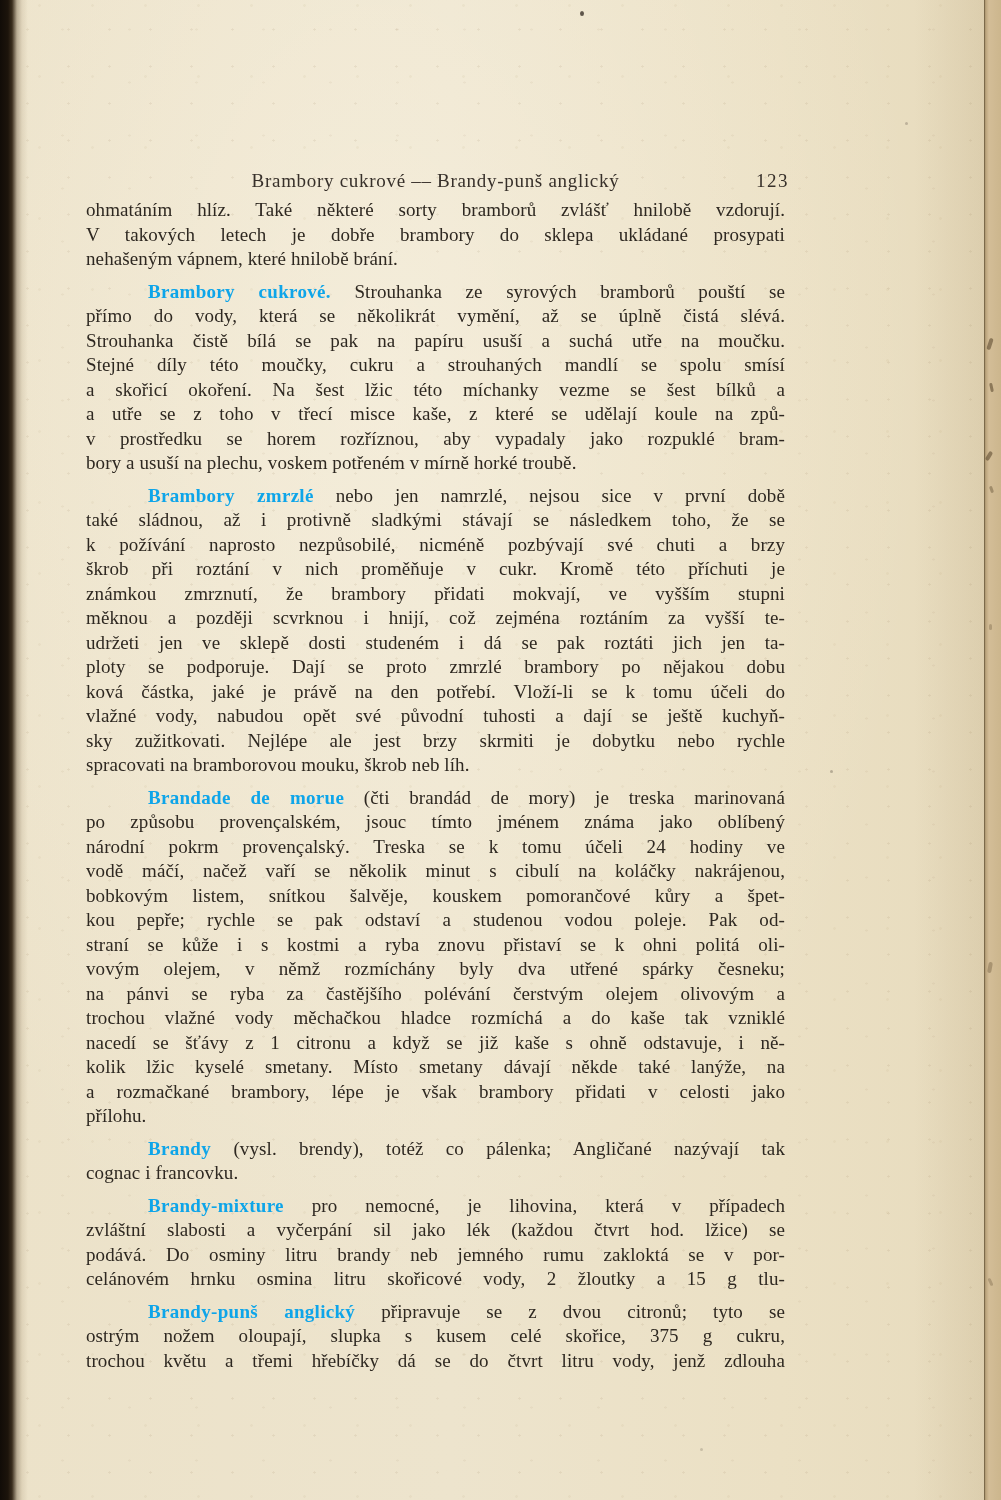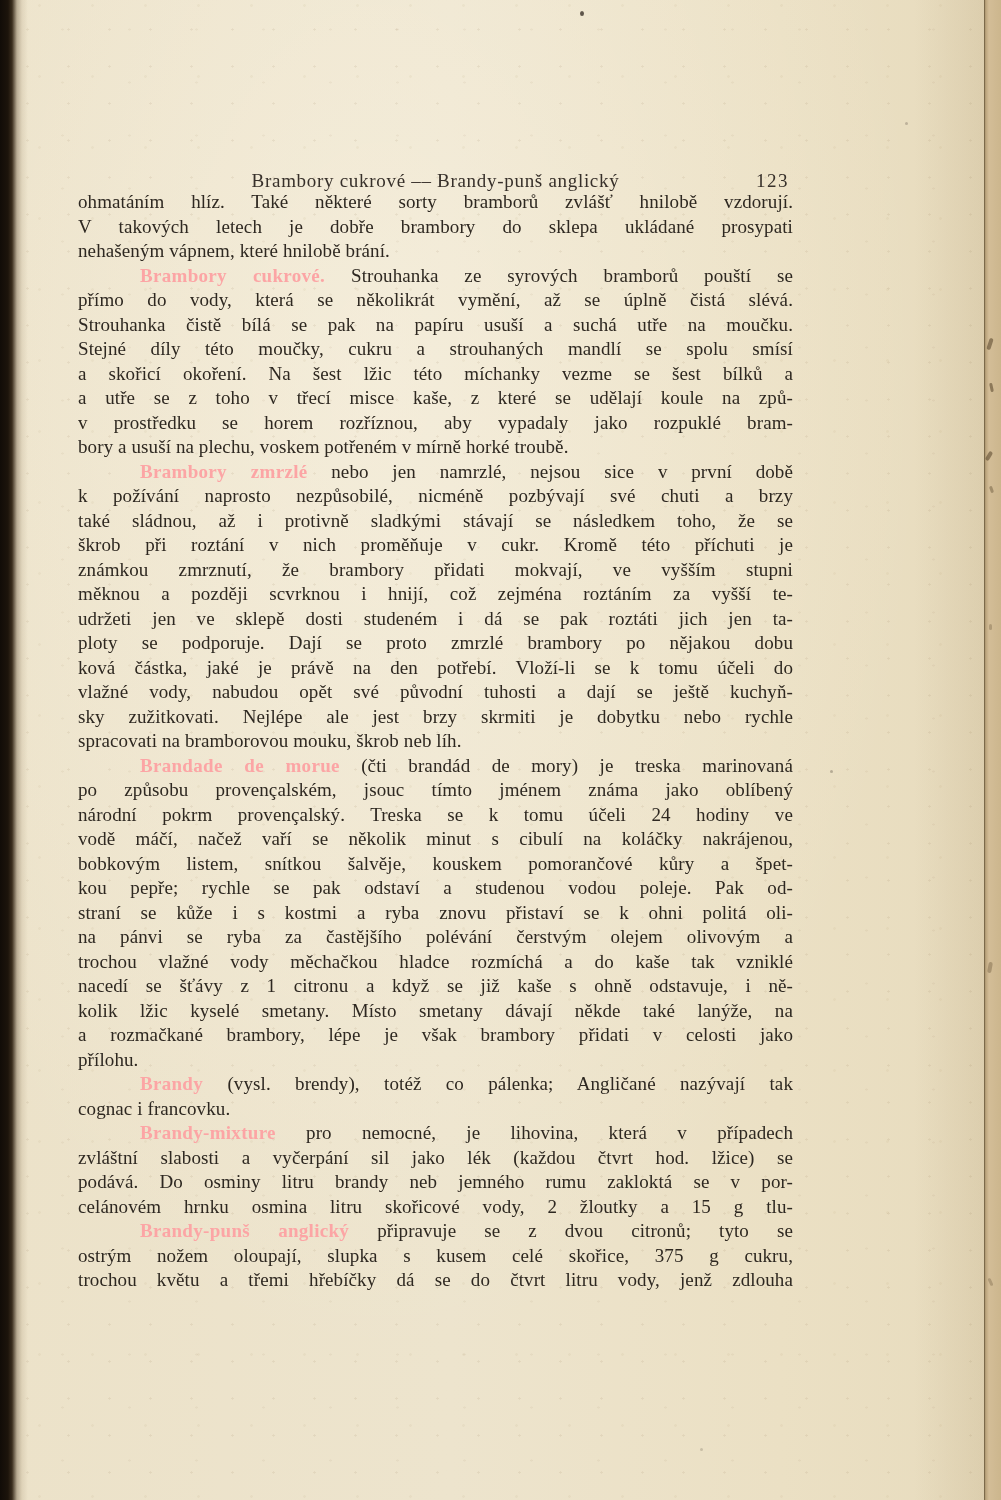--- a/index.html
+++ b/index.html
@@ -63,30 +63,30 @@
   .page-number {
     position: absolute; right: 4px; top: 0;
     letter-spacing: 1.5px;
   }
   .text-block {
     position: absolute; left: 78px; top: 190px; width: 715px;
     font-size: 19px; line-height: 24.5px;
     color: #2e2821;
     letter-spacing: 0.1px;
   }
-  .paragraph { margin: 0; }
+  .paragraph { margin: 8px; }
   .line {
     height: 24.5px;
     text-align: justify;
     text-align-last: justify;
     white-space: nowrap;
   }
   .line.para-end { text-align-last: left; }
   .line.first { text-indent: 62px; }
-  .lead { font-weight: bold; letter-spacing: 0.3px; color: #fca5a5; }
+  .lead { font-weight: bold; letter-spacing: 0.3px; color: #0ea5e9; }
 </style>
 </head>
 <body>
 
 <div class="scan">
   <div class="paper"></div>
   <div class="grain"></div>
   <div class="curve-shadow"></div>
 
   <header class="running-head">
@@ -105,40 +105,41 @@
         <div class="line">přímo do vody, která se několikrát vymění, až se úplně čistá slévá.</div>
         <div class="line">Strouhanka čistě bílá se pak na papíru usuší a suchá utře na moučku.</div>
         <div class="line">Stejné díly této moučky, cukru a strouhaných mandlí se spolu smísí</div>
         <div class="line">a skořicí okoření. Na šest lžic této míchanky vezme se šest bílků a</div>
         <div class="line">a utře se z toho v třecí misce kaše, z které se udělají koule na způ-</div>
         <div class="line">v prostředku se horem rozříznou, aby vypadaly jako rozpuklé bram-</div>
         <div class="line para-end">bory a usuší na plechu, voskem potřeném v mírně horké troubě.</div>
       </div>
       <div class="paragraph">
         <div class="line first"><span class="lead">Brambory zmrzlé</span><span> nebo jen namrzlé, nejsou sice v první době</span></div>
+        <div class="line">také sládnou, až i protivně sladkými stávají se následkem toho, že se</div>
         <div class="line">k požívání naprosto nezpůsobilé, nicméně pozbývají své chuti a brzy</div>
-        <div class="line">také sládnou, až i protivně sladkými stávají se následkem toho, že se</div>
         <div class="line">škrob při roztání v nich proměňuje v cukr. Kromě této příchuti je</div>
         <div class="line">známkou zmrznutí, že brambory přidati mokvají, ve vyšším stupni</div>
         <div class="line">měknou a později scvrknou i hnijí, což zejména roztáním za vyšší te-</div>
         <div class="line">udržeti jen ve sklepě dosti studeném i dá se pak roztáti jich jen ta-</div>
         <div class="line">ploty se podporuje. Dají se proto zmrzlé brambory po nějakou dobu</div>
         <div class="line">ková částka, jaké je právě na den potřebí. Vloží-li se k tomu účeli do</div>
         <div class="line">vlažné vody, nabudou opět své původní tuhosti a dají se ještě kuchyň-</div>
         <div class="line">sky zužitkovati. Nejlépe ale jest brzy skrmiti je dobytku nebo rychle</div>
         <div class="line para-end">spracovati na bramborovou mouku, škrob neb líh.</div>
       </div>
       <div class="paragraph">
         <div class="line first"><span class="lead">Brandade de morue</span><span> (čti brandád de mory) je treska marinovaná</span></div>
         <div class="line">po způsobu provençalském, jsouc tímto jménem známa jako oblíbený</div>
         <div class="line">národní pokrm provençalský. Treska se k tomu účeli 24 hodiny ve</div>
         <div class="line">vodě máčí, načež vaří se několik minut s cibulí na koláčky nakrájenou,</div>
         <div class="line">bobkovým listem, snítkou šalvěje, kouskem pomorančové kůry a špet-</div>
         <div class="line">kou pepře; rychle se pak odstaví a studenou vodou poleje. Pak od-</div>
         <div class="line">straní se kůže i s kostmi a ryba znovu přistaví se k ohni politá oli-</div>
+        <div class="line">vovým olejem, v němž rozmíchány byly dva utřené spárky česneku;</div>
         <div class="line">na pánvi se ryba za častějšího polévání čerstvým olejem olivovým a</div>
         <div class="line">trochou vlažné vody měchačkou hladce rozmíchá a do kaše tak vzniklé</div>
         <div class="line">nacedí se šťávy z 1 citronu a když se již kaše s ohně odstavuje, i ně-</div>
         <div class="line">kolik lžic kyselé smetany. Místo smetany dávají někde také lanýže, na</div>
         <div class="line">a rozmačkané brambory, lépe je však brambory přidati v celosti jako</div>
         <div class="line para-end">přílohu.</div>
       </div>
       <div class="paragraph">
         <div class="line first"><span class="lead">Brandy</span><span> (vysl. brendy), totéž co pálenka; Angličané nazývají tak</span></div>
         <div class="line para-end">cognac i francovku.</div>

